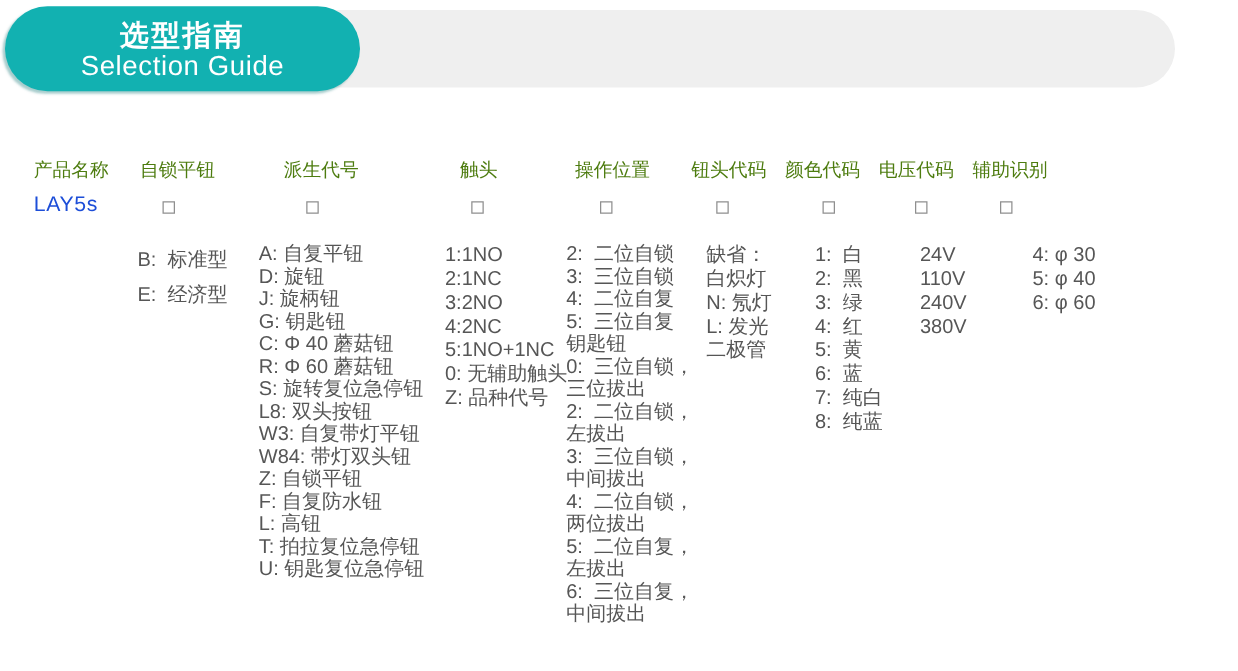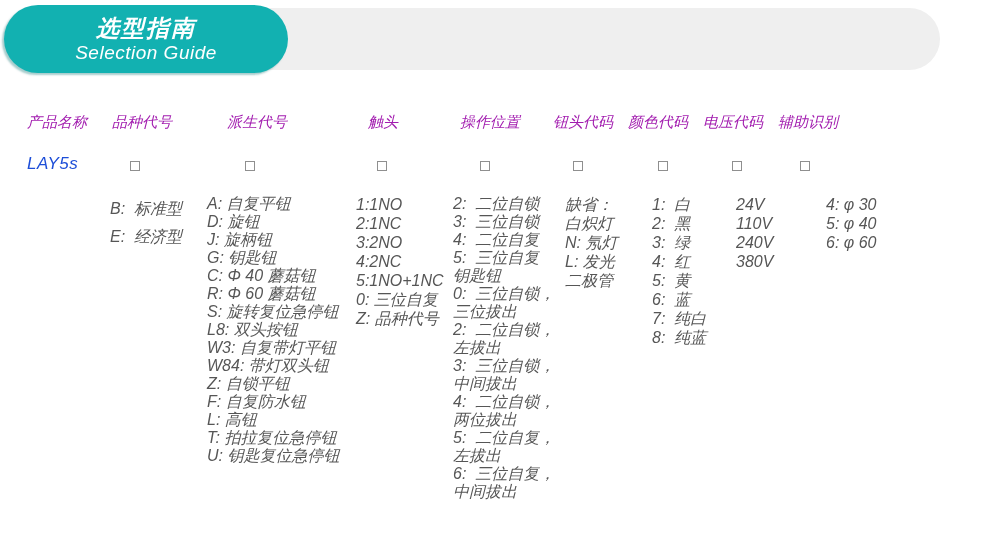--- a/index.html
+++ b/index.html
@@ -9,21 +9,20 @@
     height: 537px;
     background: #ffffff;
     font-family: "Liberation Sans", "DejaVu Sans", sans-serif;
     overflow: hidden;
   }
   .page {
     position: relative;
     width: 990px;
     height: 537px;
     background: #ffffff;
-    font-style: italic;
   }
 
   
   .header-bar {
     position: absolute;
     left: 30px;
     top: 8px;
     width: 910px;
     height: 62px;
     background: #efefef;
@@ -44,34 +43,34 @@
     justify-content: center;
     box-shadow: -2px 2px 2px rgba(0, 110, 110, 0.35);
   }
   .title-zh {
     font-size: 23px;
     font-weight: bold;
     letter-spacing: 2px;
     line-height: 27px;
   }
   .title-en {
-    font-size: 19px;
+    font-size: 22px;
     line-height: 21px;
     letter-spacing: 0.5px;
   }
 
   
   .table { position: absolute; left: 0; top: 0; width: 990px; height: 537px; }
   .col { position: absolute; top: 113px; color: #555555; }
   .col-header {
     position: absolute;
-    top: 0;
+    top: 14px;
     white-space: nowrap;
     font-size: 15px;
-    color: #a21caf;
+    color: #4d7c0f;
   }
   .square {
     position: absolute;
     top: 48px;
     width: 8px;
     height: 8px;
     border: 1px solid #8f8f8f;
     background: transparent;
   }
   .list {
@@ -103,35 +102,35 @@
   </div>
 
   <div class="table">
 
     <div class="col" style="left:27px">
       <div class="col-header" style="left:0">产品名称</div>
       <div class="product-value">LAY5s</div>
     </div>
 
     <div class="col" style="left:110px;--lh:28px">
-      <div class="col-header" style="left:2px">品种代号</div>
+      <div class="col-header" style="left:2px">自锁平钮</div>
       <div class="square" style="left:20px"></div>
       <div class="list" style="left:0"><div class="cell">B:  标准型</div><div class="cell">E:  经济型</div></div>
     </div>
 
     <div class="col" style="left:207px;--lh:18px">
       <div class="col-header" style="left:20px">派生代号</div>
       <div class="square" style="left:38px"></div>
       <div class="list" style="left:0"><div class="cell">A: 自复平钮</div><div class="cell">D: 旋钮</div><div class="cell">J: 旋柄钮</div><div class="cell">G: 钥匙钮</div><div class="cell">C: Φ 40 蘑菇钮</div><div class="cell">R: Φ 60 蘑菇钮</div><div class="cell">S: 旋转复位急停钮</div><div class="cell">L8: 双头按钮</div><div class="cell">W3: 自复带灯平钮</div><div class="cell">W84: 带灯双头钮</div><div class="cell">Z: 自锁平钮</div><div class="cell">F: 自复防水钮</div><div class="cell">L: 高钮</div><div class="cell">T: 拍拉复位急停钮</div><div class="cell">U: 钥匙复位急停钮</div></div>
     </div>
 
     <div class="col" style="left:356px;--lh:19px">
       <div class="col-header" style="left:12px">触头</div>
       <div class="square" style="left:21px"></div>
-      <div class="list" style="left:0"><div class="cell">1:1NO</div><div class="cell">2:1NC</div><div class="cell">3:2NO</div><div class="cell">4:2NC</div><div class="cell">5:1NO+1NC</div><div class="cell">0: 三位自复</div><div class="cell">Z: 品种代号</div></div>
+      <div class="list" style="left:0"><div class="cell">1:1NO</div><div class="cell">2:1NC</div><div class="cell">3:2NO</div><div class="cell">4:2NC</div><div class="cell">5:1NO+1NC</div><div class="cell">0: 无辅助触头</div><div class="cell">Z: 品种代号</div></div>
     </div>
 
     <div class="col" style="left:453px;--lh:18px">
       <div class="col-header" style="left:7px">操作位置</div>
       <div class="square" style="left:27px"></div>
       <div class="list" style="left:0"><div class="cell">2:  二位自锁</div><div class="cell">3:  三位自锁</div><div class="cell">4:  二位自复</div><div class="cell">5:  三位自复</div><div class="cell">钥匙钮</div><div class="cell">0:  三位自锁，</div><div class="cell">三位拔出</div><div class="cell">2:  二位自锁，</div><div class="cell">左拔出</div><div class="cell">3:  三位自锁，</div><div class="cell">中间拔出</div><div class="cell">4:  二位自锁，</div><div class="cell">两位拔出</div><div class="cell">5:  二位自复，</div><div class="cell">左拔出</div><div class="cell">6:  三位自复，</div><div class="cell">中间拔出</div></div>
     </div>
 
     <div class="col" style="left:553px;--lh:19px">
       <div class="col-header" style="left:0">钮头代码</div>

